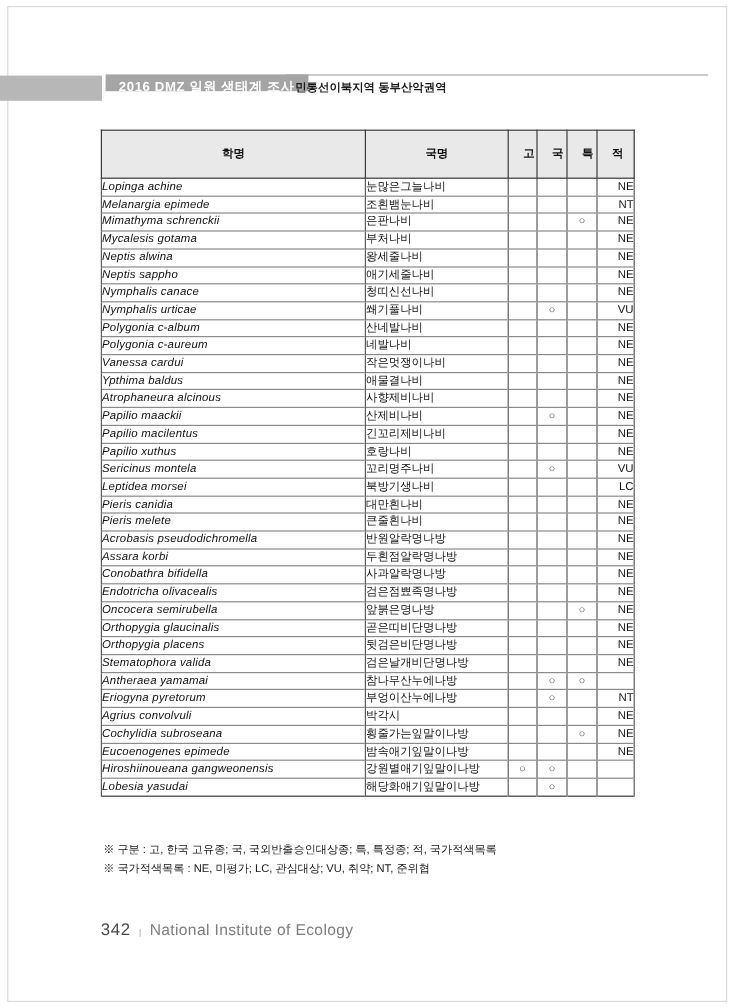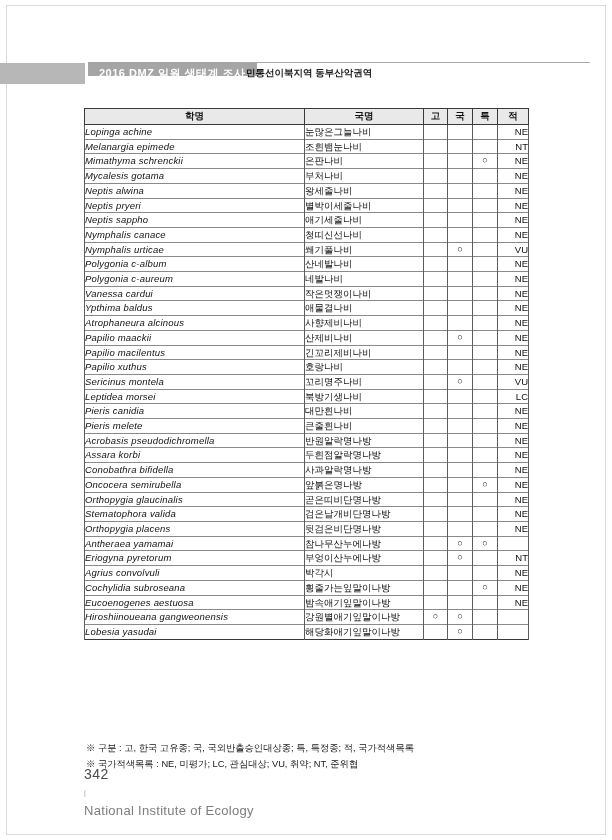--- a/index.html
+++ b/index.html
@@ -40,40 +40,40 @@
     border:1.5px solid #3a3a3a;
   }
   table.species col.c-sci  { width:220px; }
   table.species col.c-kor  { width:119px; }
   table.species col.c-go   { width:24px; }
   table.species col.c-guk  { width:25px; }
   table.species col.c-teuk { width:25px; }
   table.species col.c-red  { width:31px; }
   table.species th {
     background:#e9e9e9; font-weight:bold; text-align:center;
-    height:15px; padding:0; border:1px solid #3a3a3a;
+    height:15px; padding:12px; border:1px solid #3a3a3a;
     font-size:9.5px;
   }
   table.species td {
     height:13.7px; padding:0; overflow:hidden; white-space:nowrap;
     border-left:1px solid #5c5c5c; border-right:1px solid #5c5c5c;
     border-top:1px solid #8a8a8a;
     line-height:13.7px;
   }
   td.sci { font-style:italic; padding-left:6px; letter-spacing:0.2px; }
   td.kor { padding-left:5px;margin-left:16px; }
   td.mark { text-align:center; font-size:9px; color:#222; }
   td.red  { text-align:right; }
   
-  .footnotes { position:absolute; left:86px; top:741px; width:470px; }
+  .footnotes { position:absolute; left:86px; top:701px; width:470px; }
   .footnote { font-size:9.3px; color:#161616; line-height:15.5px; white-space:nowrap; }
   
   .footer {
     position:absolute; left:84px; top:766px;
-    display:flex; align-items:baseline; gap:7px;flex-direction:column;
+    display:flex; align-items:baseline; gap:7px;
   }
   .page-num { font-size:14px; color:#4a4a4a; letter-spacing:0.5px; }
   .footer-sep { font-size:7px; color:#999; }
   .institute { font-size:13px; color:#7d7d7d; letter-spacing:0.3px; }
 </style>
 </head>
 <body>
 
 <div class="page-border"></div>
 
@@ -139,28 +139,20 @@
         </tr>
         <tr>
           <td class="sci">Neptis alwina</td>
           <td class="kor">왕세줄나비</td>
           <td class="mark"></td>
           <td class="mark"></td>
           <td class="mark"></td>
           <td class="red">NE</td>
         </tr>
         <tr>
-          <td class="sci">Neptis pryeri</td>
-          <td class="kor">별박이세줄나비</td>
-          <td class="mark"></td>
-          <td class="mark"></td>
-          <td class="mark"></td>
-          <td class="red">NE</td>
-        </tr>
-        <tr>
           <td class="sci">Neptis sappho</td>
           <td class="kor">애기세줄나비</td>
           <td class="mark"></td>
           <td class="mark"></td>
           <td class="mark"></td>
           <td class="red">NE</td>
         </tr>
         <tr>
           <td class="sci">Nymphalis canace</td>
           <td class="kor">청띠신선나비</td>
@@ -291,52 +283,60 @@
         </tr>
         <tr>
           <td class="sci">Conobathra bifidella</td>
           <td class="kor">사과알락명나방</td>
           <td class="mark"></td>
           <td class="mark"></td>
           <td class="mark"></td>
           <td class="red">NE</td>
         </tr>
         <tr>
+          <td class="sci">Endotricha olivacealis</td>
+          <td class="kor">검은점뾰족명나방</td>
+          <td class="mark"></td>
+          <td class="mark"></td>
+          <td class="mark"></td>
+          <td class="red">NE</td>
+        </tr>
+        <tr>
           <td class="sci">Oncocera semirubella</td>
           <td class="kor">앞붉은명나방</td>
           <td class="mark"></td>
           <td class="mark"></td>
           <td class="mark">○</td>
           <td class="red">NE</td>
         </tr>
         <tr>
           <td class="sci">Orthopygia glaucinalis</td>
           <td class="kor">곧은띠비단명나방</td>
           <td class="mark"></td>
           <td class="mark"></td>
           <td class="mark"></td>
           <td class="red">NE</td>
         </tr>
         <tr>
+          <td class="sci">Orthopygia placens</td>
+          <td class="kor">뒷검은비단명나방</td>
+          <td class="mark"></td>
+          <td class="mark"></td>
+          <td class="mark"></td>
+          <td class="red">NE</td>
+        </tr>
+        <tr>
           <td class="sci">Stematophora valida</td>
           <td class="kor">검은날개비단명나방</td>
           <td class="mark"></td>
           <td class="mark"></td>
           <td class="mark"></td>
           <td class="red">NE</td>
         </tr>
         <tr>
-          <td class="sci">Orthopygia placens</td>
-          <td class="kor">뒷검은비단명나방</td>
-          <td class="mark"></td>
-          <td class="mark"></td>
-          <td class="mark"></td>
-          <td class="red">NE</td>
-        </tr>
-        <tr>
           <td class="sci">Antheraea yamamai</td>
           <td class="kor">참나무산누에나방</td>
           <td class="mark"></td>
           <td class="mark">○</td>
           <td class="mark">○</td>
           <td class="red"></td>
         </tr>
         <tr>
           <td class="sci">Eriogyna pyretorum</td>
           <td class="kor">부엉이산누에나방</td>
@@ -355,21 +355,21 @@
         </tr>
         <tr>
           <td class="sci">Cochylidia subroseana</td>
           <td class="kor">횡줄가는잎말이나방</td>
           <td class="mark"></td>
           <td class="mark"></td>
           <td class="mark">○</td>
           <td class="red">NE</td>
         </tr>
         <tr>
-          <td class="sci">Eucoenogenes aestuosa</td>
+          <td class="sci">Eucoenogenes epimede</td>
           <td class="kor">밤속애기잎말이나방</td>
           <td class="mark"></td>
           <td class="mark"></td>
           <td class="mark"></td>
           <td class="red">NE</td>
         </tr>
         <tr>
           <td class="sci">Hiroshiinoueana gangweonensis</td>
           <td class="kor">강원별애기잎말이나방</td>
           <td class="mark">○</td>

